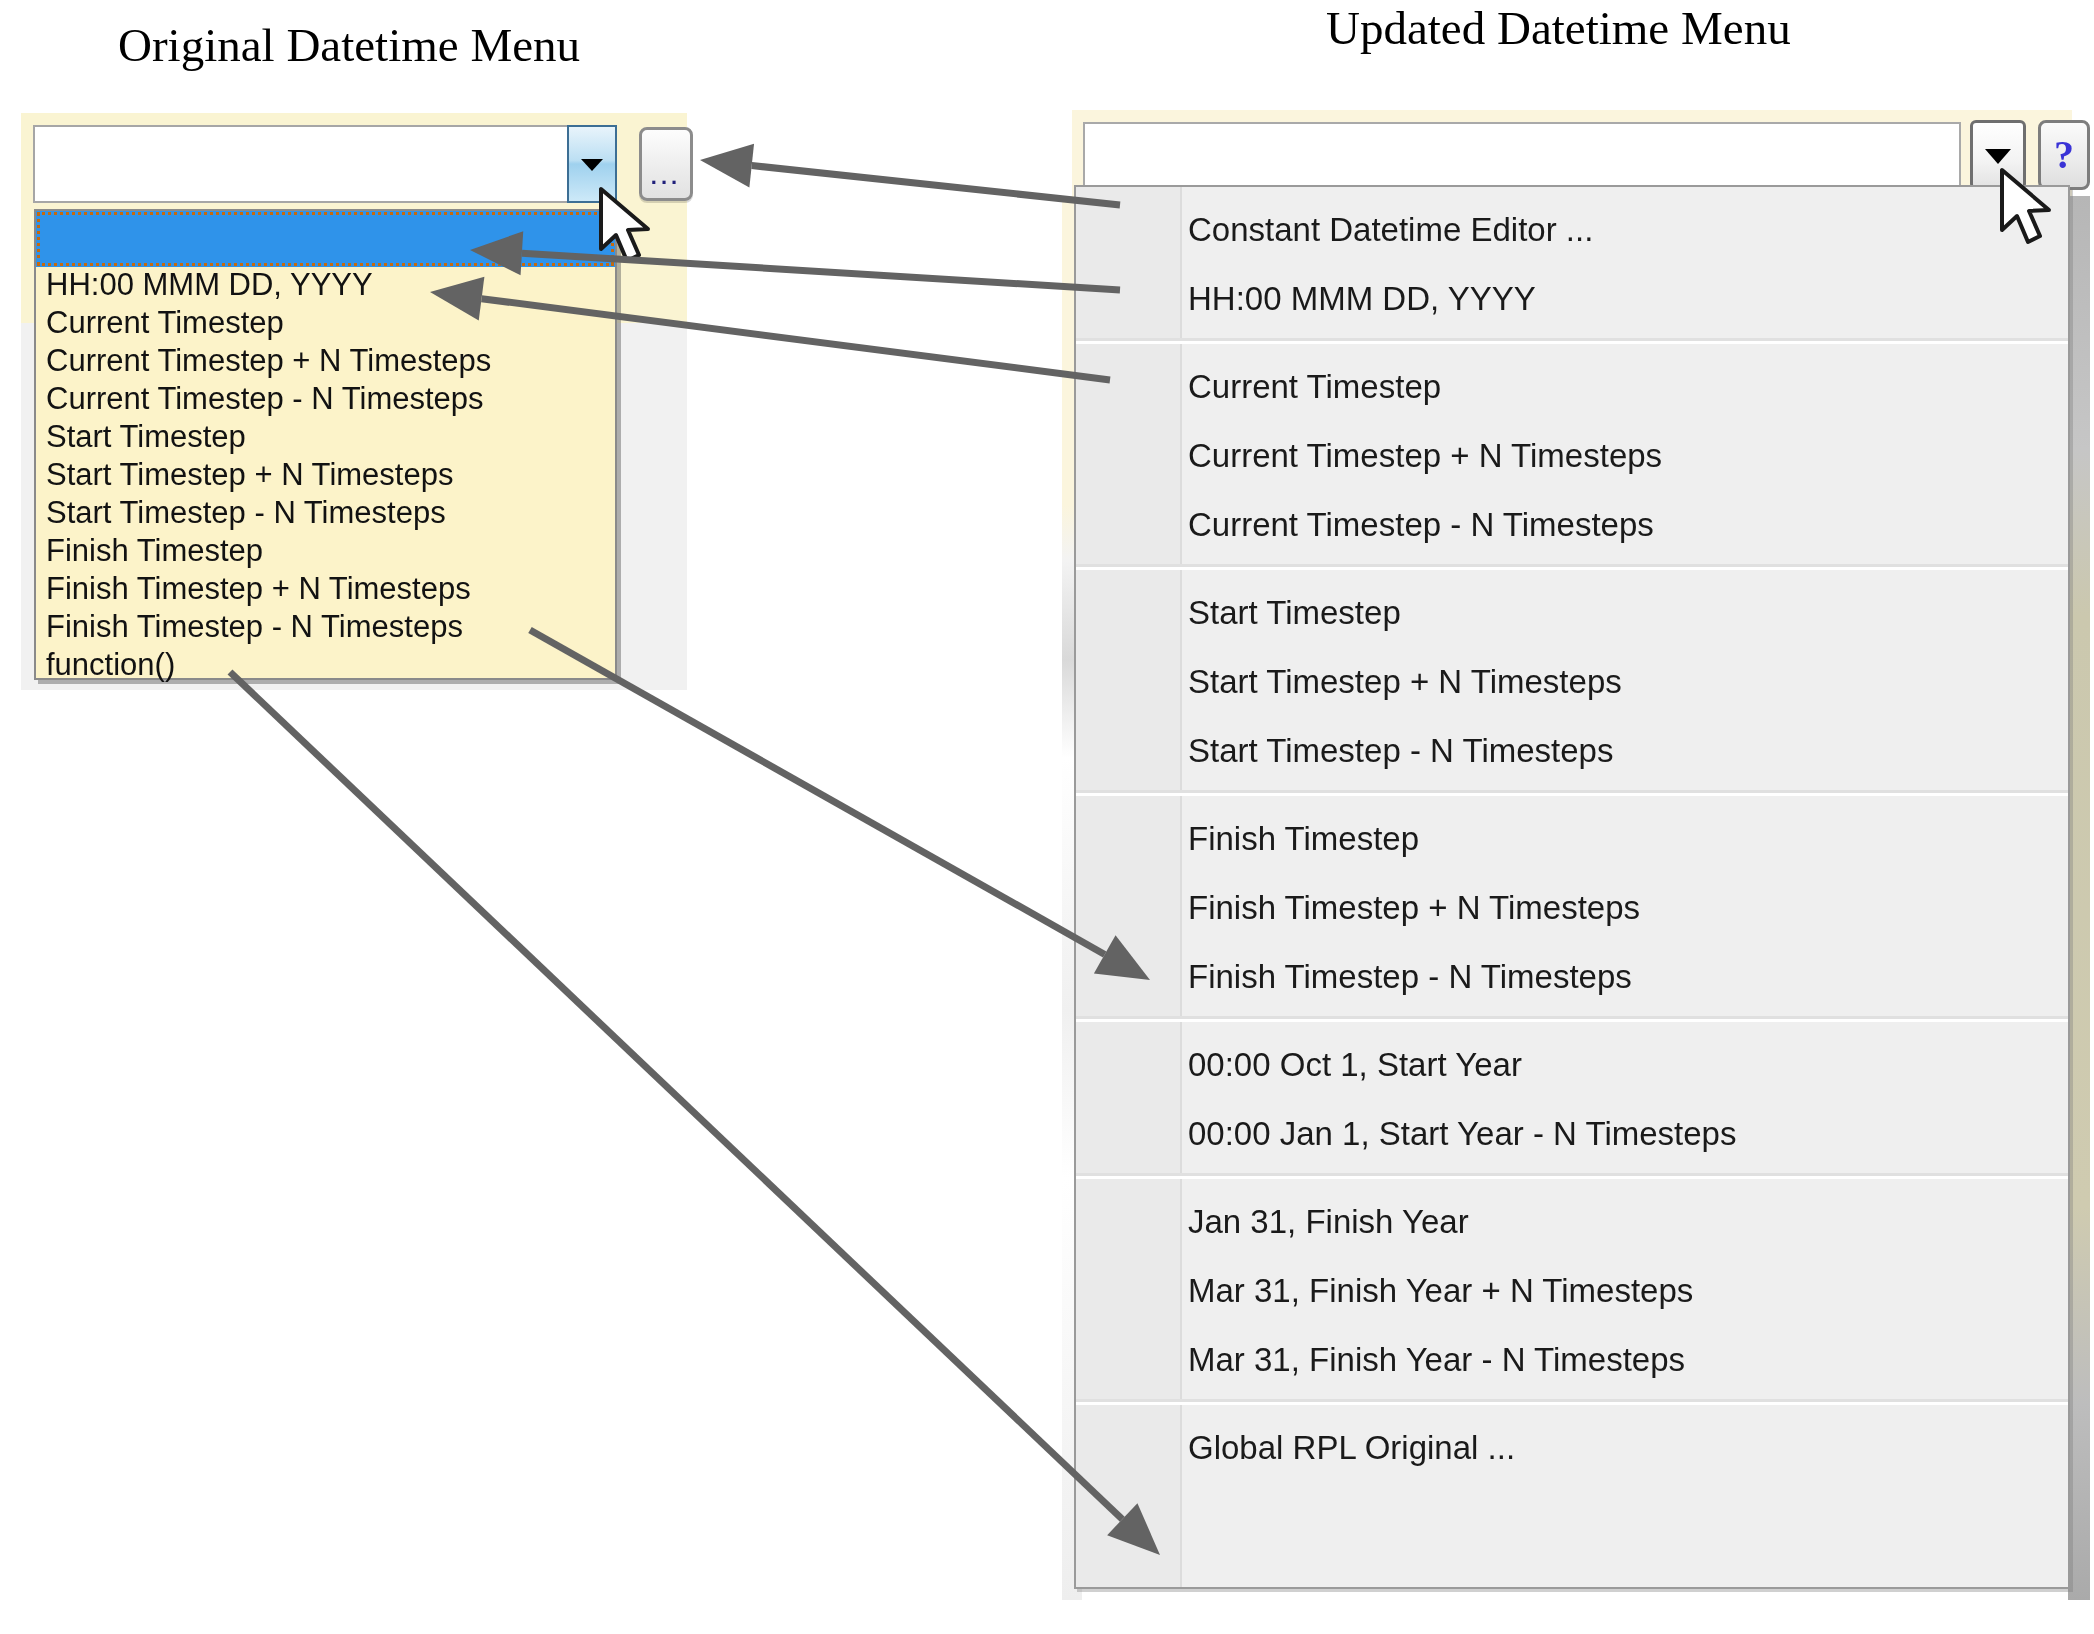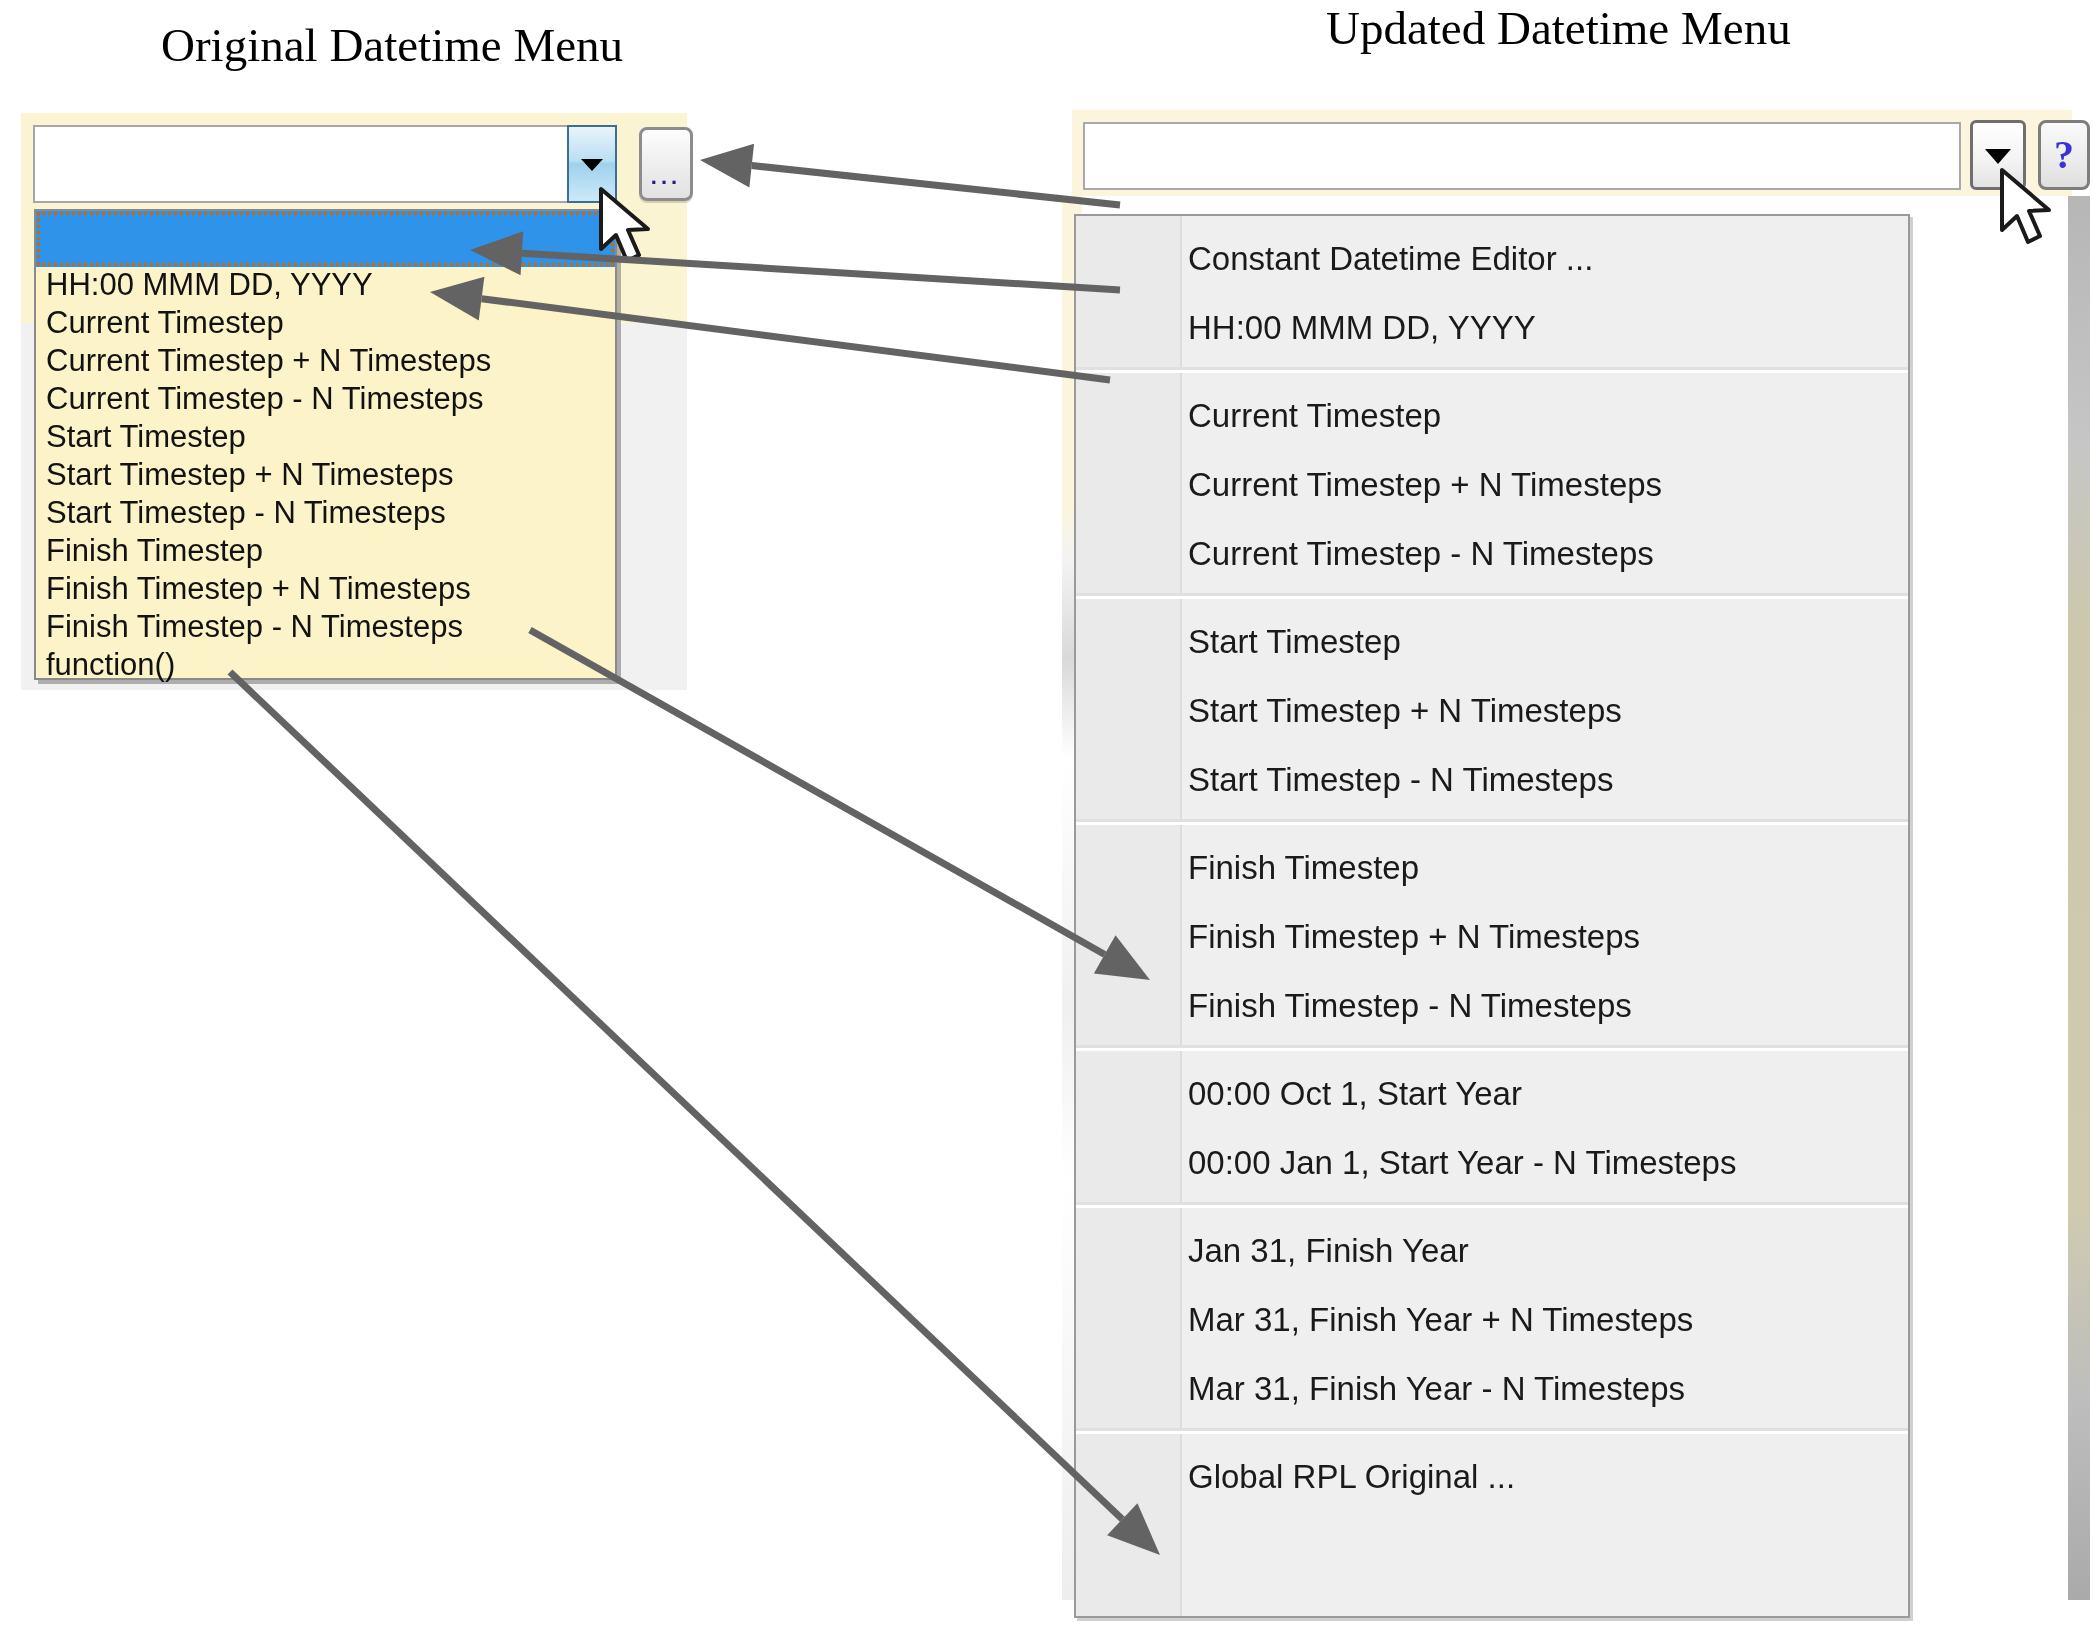--- a/index.html
+++ b/index.html
@@ -4,21 +4,21 @@
 <style>
   html,body{margin:0;padding:0;background:#ffffff;}
   body{width:2094px;height:1634px;position:relative;overflow:hidden;
        font-family:"Liberation Sans", sans-serif;}
 
   .canvas{position:absolute;left:0;top:0;width:2094px;height:1634px;}
 
   
   .title{position:absolute;font-family:"Liberation Serif", serif;
          font-size:47px;color:#000;white-space:nowrap;letter-spacing:0px;}
-  #title-left{left:118px;top:18px;margin-left:43px;}
+  #title-left{left:118px;top:18px;}
   #title-right{left:1326px;top:1px;}
 
   
   #left-panel{position:absolute;left:21px;top:113px;width:666px;height:575px;}
   .lp-bg{position:absolute;left:0;top:0;width:666px;height:575px;background:#faf4d2;}
   .lp-white2{position:absolute;left:0;top:160px;width:666px;height:415px;
              background:#f1f1f1;border-top:2px solid #b9b9b9;}
 
   .lp-combo{position:absolute;left:12px;top:12px;width:584px;height:78px;
             background:#ffffff;border:2px solid #a6a6a6;box-sizing:border-box;}
@@ -66,21 +66,21 @@
             line-height:64px;font-family:"Liberation Serif", serif;}
 
   
   .rp-underlayer{position:absolute;left:-10px;top:86px;width:20px;height:1404px;
             background:linear-gradient(180deg,#fbf5dd 0%,#fbf5dd 22%,#f3f3f3 26%,
                        #d9d9d9 33%,#ffffff 40%,#f0f0f0 58%,#ffffff 70%,#eeeeee 100%);}
   .rp-underlayer-r{position:absolute;left:996px;top:86px;width:22px;height:1404px;
             background:linear-gradient(180deg,#b6b6b6 0%,#c6c6c6 18%,#cbc8ae 30%,
                        #cfcbb0 72%,#bdbdbd 86%,#aaaaaa 100%);}
 
-  #rp-menu{position:absolute;left:2px;top:104px;width:836px;height:1404px;
+  #rp-menu{position:absolute;left:2px;top:75px;width:996px;height:1404px;
             background:#efefef;border:2px solid #9a9a9a;box-sizing:border-box;
             box-shadow:3px 3px 0 rgba(120,120,120,.35);}
   #rp-menu .gutter{position:absolute;left:0;top:0;width:104px;height:100%;
             background:#eaeaea;border-right:2px solid #dcdcdc;}
   #rp-menu .group{position:relative;}
   #rp-menu .group + .group{border-top:3px solid #ffffff;
             box-shadow:0 -3px 0 #e0e0e0;}
   #rp-menu .mi{position:relative;height:69px;line-height:69px;padding-left:112px;
             font-family:"Liberation Sans", sans-serif;font-size:33px;color:#1a1a1a;
             white-space:nowrap;}

